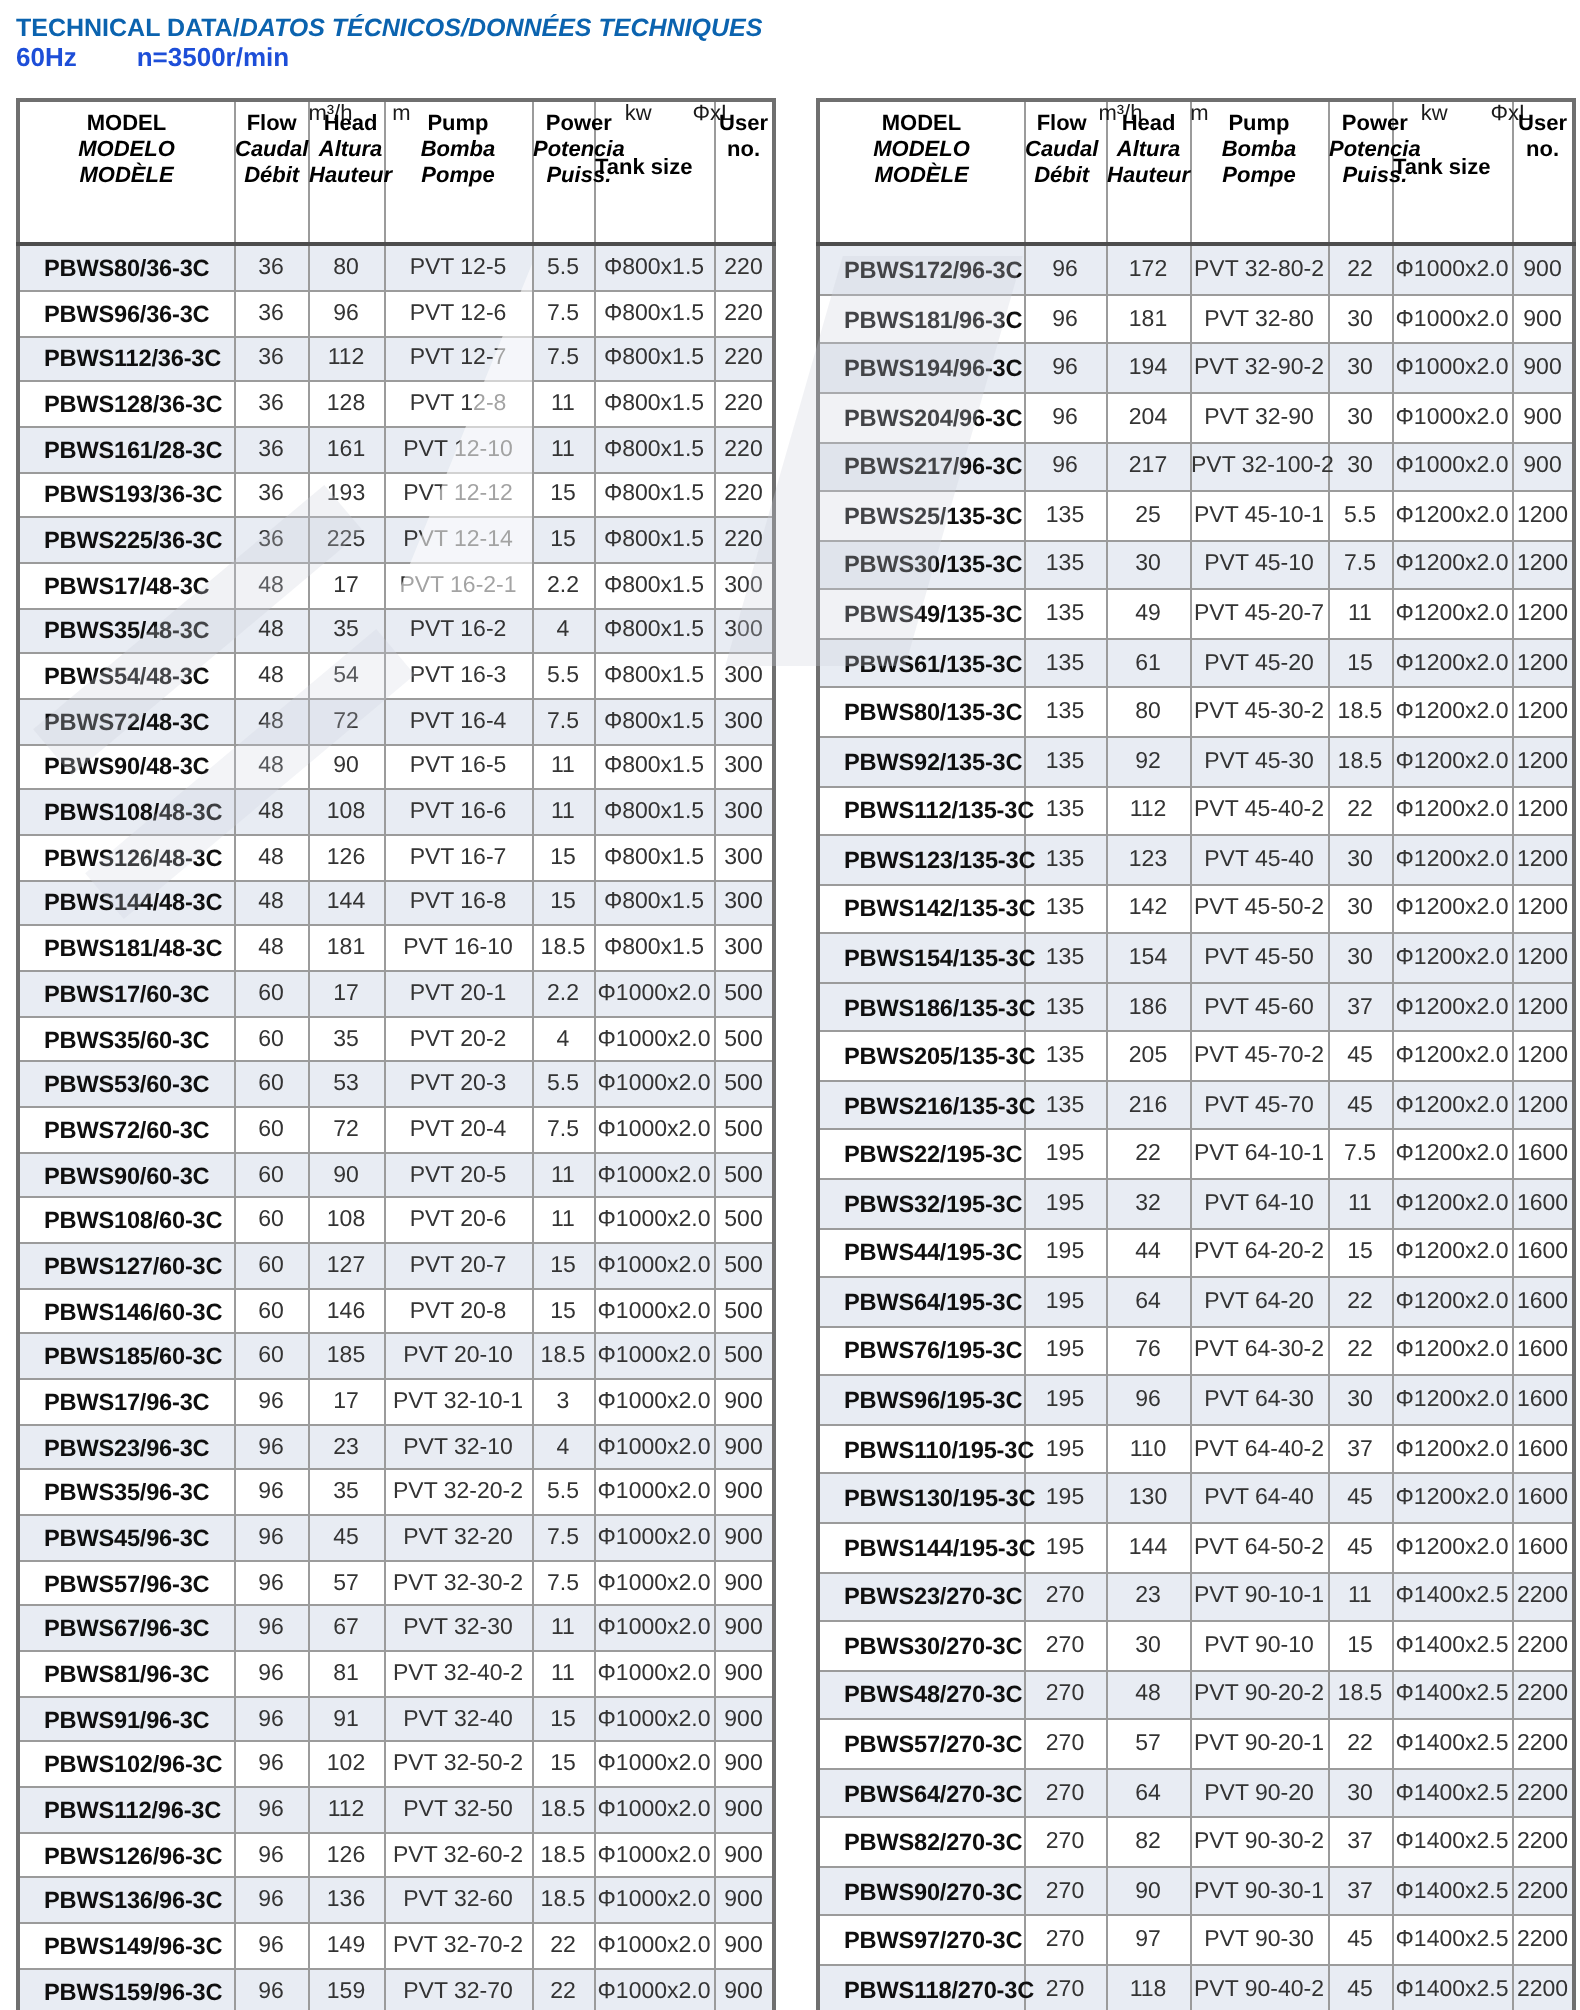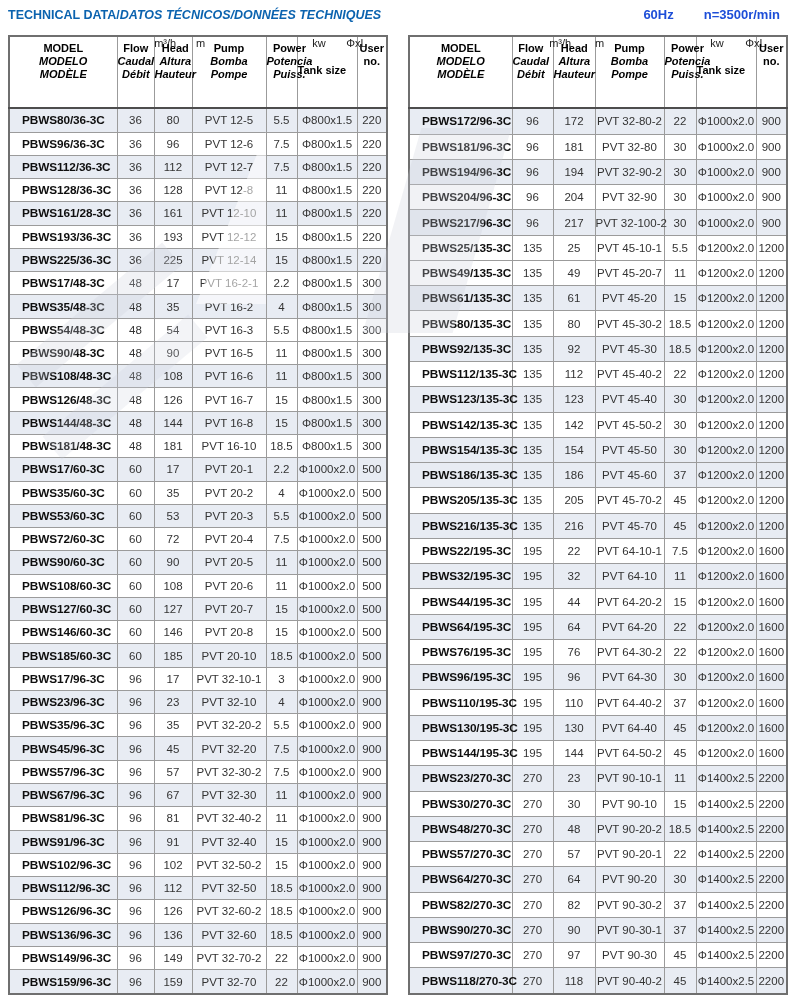--- a/index.html
+++ b/index.html
@@ -9,20 +9,21 @@
     font-family: "Liberation Sans", "DejaVu Sans", sans-serif;
     position: relative;
     overflow: hidden;
   }
   .page { padding: 6px 8px 0 8px; position: relative; }
 
   
   .titlebar {
     display: flex; justify-content: space-between; align-items: baseline;
     padding: 1px 0 0 0;
+    flex-direction: column;
   }
   .title { font-size: 12.5px; font-weight: bold; color: #0b63af; white-space: nowrap; }
   .title .it { font-style: italic; }
   .specs { display: flex; gap: 30px; font-size: 13px; font-weight: bold; color: #1d4ed8; padding-right: 2px; }
 
   
   .tables { display: flex; gap: 20px; margin-top: 13px; position: relative; z-index: 1; }
   table.data-table {
     border-collapse: collapse; table-layout: fixed;
     width: 378px; height: 960px;
@@ -264,20 +265,29 @@
           </tr>
           <tr>
             <td class="model">PBWS54/48-3C</td>
             <td>48</td>
             <td>54</td>
             <td>PVT 16-3</td>
             <td>5.5</td>
             <td>Φ800x1.5</td>
             <td>300</td>
           </tr>
+          <tr class="shade">
+            <td class="model">PBWS72/48-3C</td>
+            <td>48</td>
+            <td>72</td>
+            <td>PVT 16-4</td>
+            <td>7.5</td>
+            <td>Φ800x1.5</td>
+            <td>300</td>
+          </tr>
           <tr>
             <td class="model">PBWS90/48-3C</td>
             <td>48</td>
             <td>90</td>
             <td>PVT 16-5</td>
             <td>11</td>
             <td>Φ800x1.5</td>
             <td>300</td>
           </tr>
           <tr class="shade">
@@ -654,20 +664,29 @@
           </tr>
           <tr>
             <td class="model">PBWS25/135-3C</td>
             <td>135</td>
             <td>25</td>
             <td>PVT 45-10-1</td>
             <td>5.5</td>
             <td>Φ1200x2.0</td>
             <td>1200</td>
           </tr>
+          <tr class="shade">
+            <td class="model">PBWS30/135-3C</td>
+            <td>135</td>
+            <td>30</td>
+            <td>PVT 45-10</td>
+            <td>7.5</td>
+            <td>Φ1200x2.0</td>
+            <td>1200</td>
+          </tr>
           <tr>
             <td class="model">PBWS49/135-3C</td>
             <td>135</td>
             <td>49</td>
             <td>PVT 45-20-7</td>
             <td>11</td>
             <td>Φ1200x2.0</td>
             <td>1200</td>
           </tr>
           <tr class="shade">

